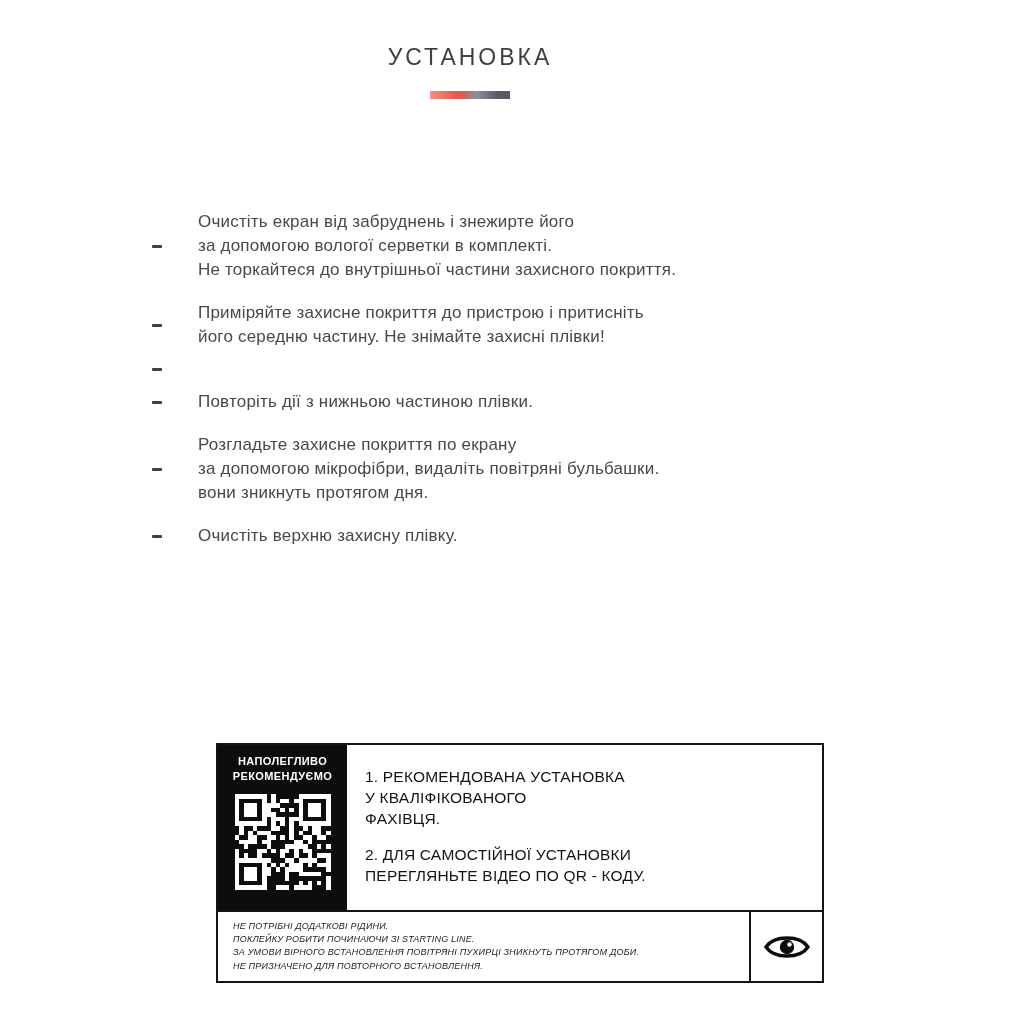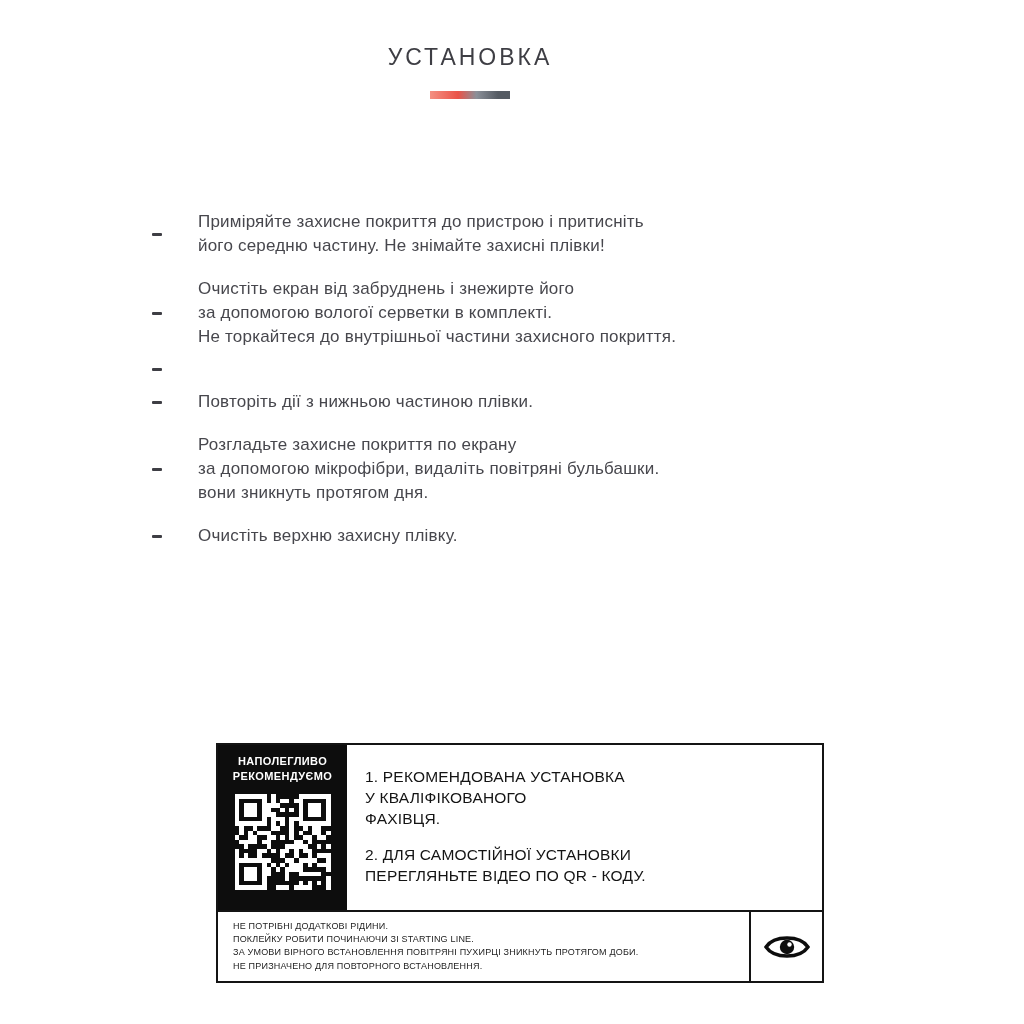--- a/index.html
+++ b/index.html
@@ -20,48 +20,48 @@
     border:2px solid #141414; background:#fff; display:flex; flex-direction:column; }
   .rec-top { flex:1; display:flex; }
   .badge-panel { width:129px; background:#0d0d0d; display:flex; flex-direction:column; align-items:center; padding-top:9px; }
   .badge-text { color:#fff; font-size:11px; font-weight:bold; text-align:center; line-height:15px; letter-spacing:0.4px; }
   .qr { margin-top:7px; width:102px; height:102px; background:#0d0d0d; display:grid;
     grid-template-columns:repeat(21,1fr); grid-template-rows:repeat(21,1fr); padding:3px; }
   .qr i { display:block; }
   .qr i.on { background:#ffffff; }
   .rec-text { flex:1; padding:21px 12px 0 18px; font-size:15.5px; font-weight:normal; color:#141414; line-height:21px; letter-spacing:0.2px; }
   .rec-item { margin-bottom:15px; }
-  .rec-bottom { border-top:2px solid #141414; height:71px; display:flex; }
+  .rec-bottom { border-top:2px solid #141414; height:71px; display:flex;font-style:italic; }
   .footnotes { flex:1; padding:8px 6px 0 15px; font-size:9px; line-height:13.2px; color:#1c1c1c; letter-spacing:0.2px; font-weight:500; }
   .eye-box { width:73px; border-left:2px solid #141414; display:flex; align-items:center; justify-content:center; }
 </style>
 </head>
 <body>
 
 <div class="sheet">
 
   <div class="title-wrap">
     <div class="page-title">УСТАНОВКА</div>
   </div>
   <div class="accent-bar"></div>
 
   <ul class="instructions">
-    <li>
-      <span class="dash"></span>
-      <div class="lines">
-        <div>Приміряйте захисне покриття до пристрою і притисніть</div>
-        <div>його середню частину. Не знімайте захисні плівки!</div>
-      </div>
-    </li>
     <li>
       <span class="dash"></span>
       <div class="lines">
         <div>Очистіть екран від забруднень і знежирте його</div>
         <div>за допомогою вологої серветки в комплекті.</div>
         <div>Не торкайтеся до внутрішньої частини захисного покриття.</div>
+      </div>
+    </li>
+    <li>
+      <span class="dash"></span>
+      <div class="lines">
+        <div>Приміряйте захисне покриття до пристрою і притисніть</div>
+        <div>його середню частину. Не знімайте захисні плівки!</div>
       </div>
     </li>
     <li>
       <span class="dash"></span>
     </li>
     <li>
       <span class="dash"></span>
       <div class="lines">
         <div>Повторіть дії з нижньою частиною плівки.</div>
       </div>

